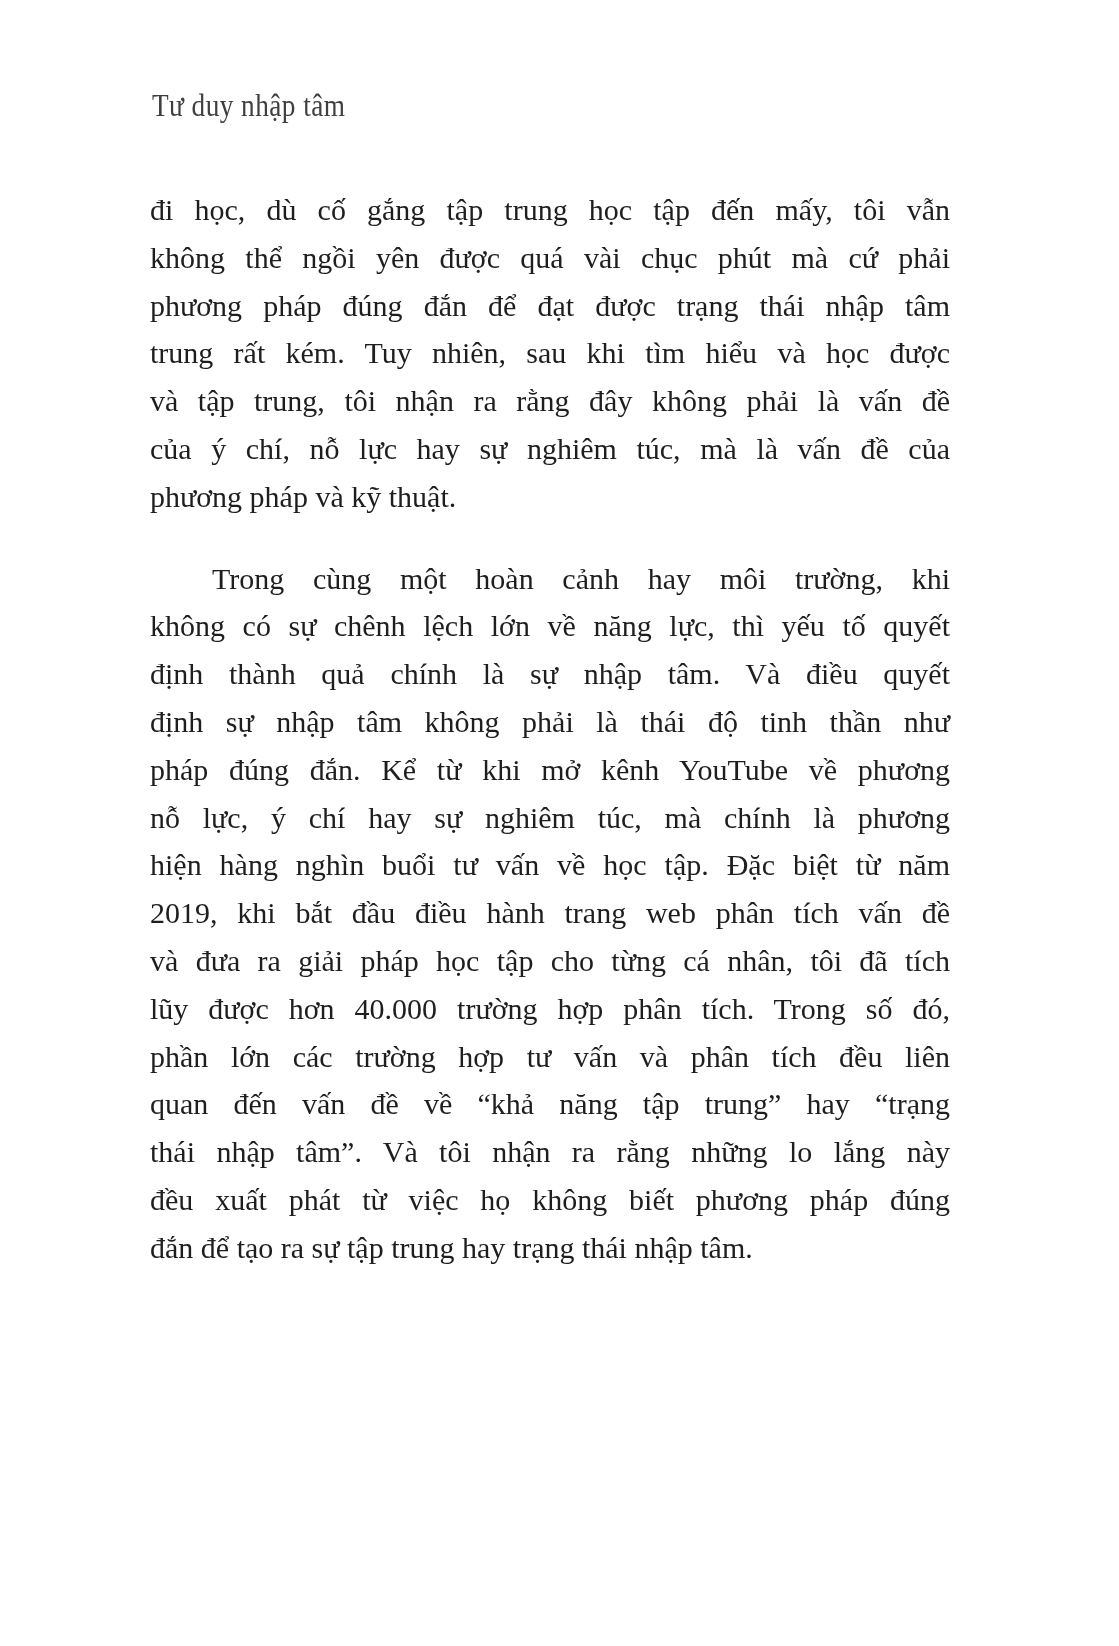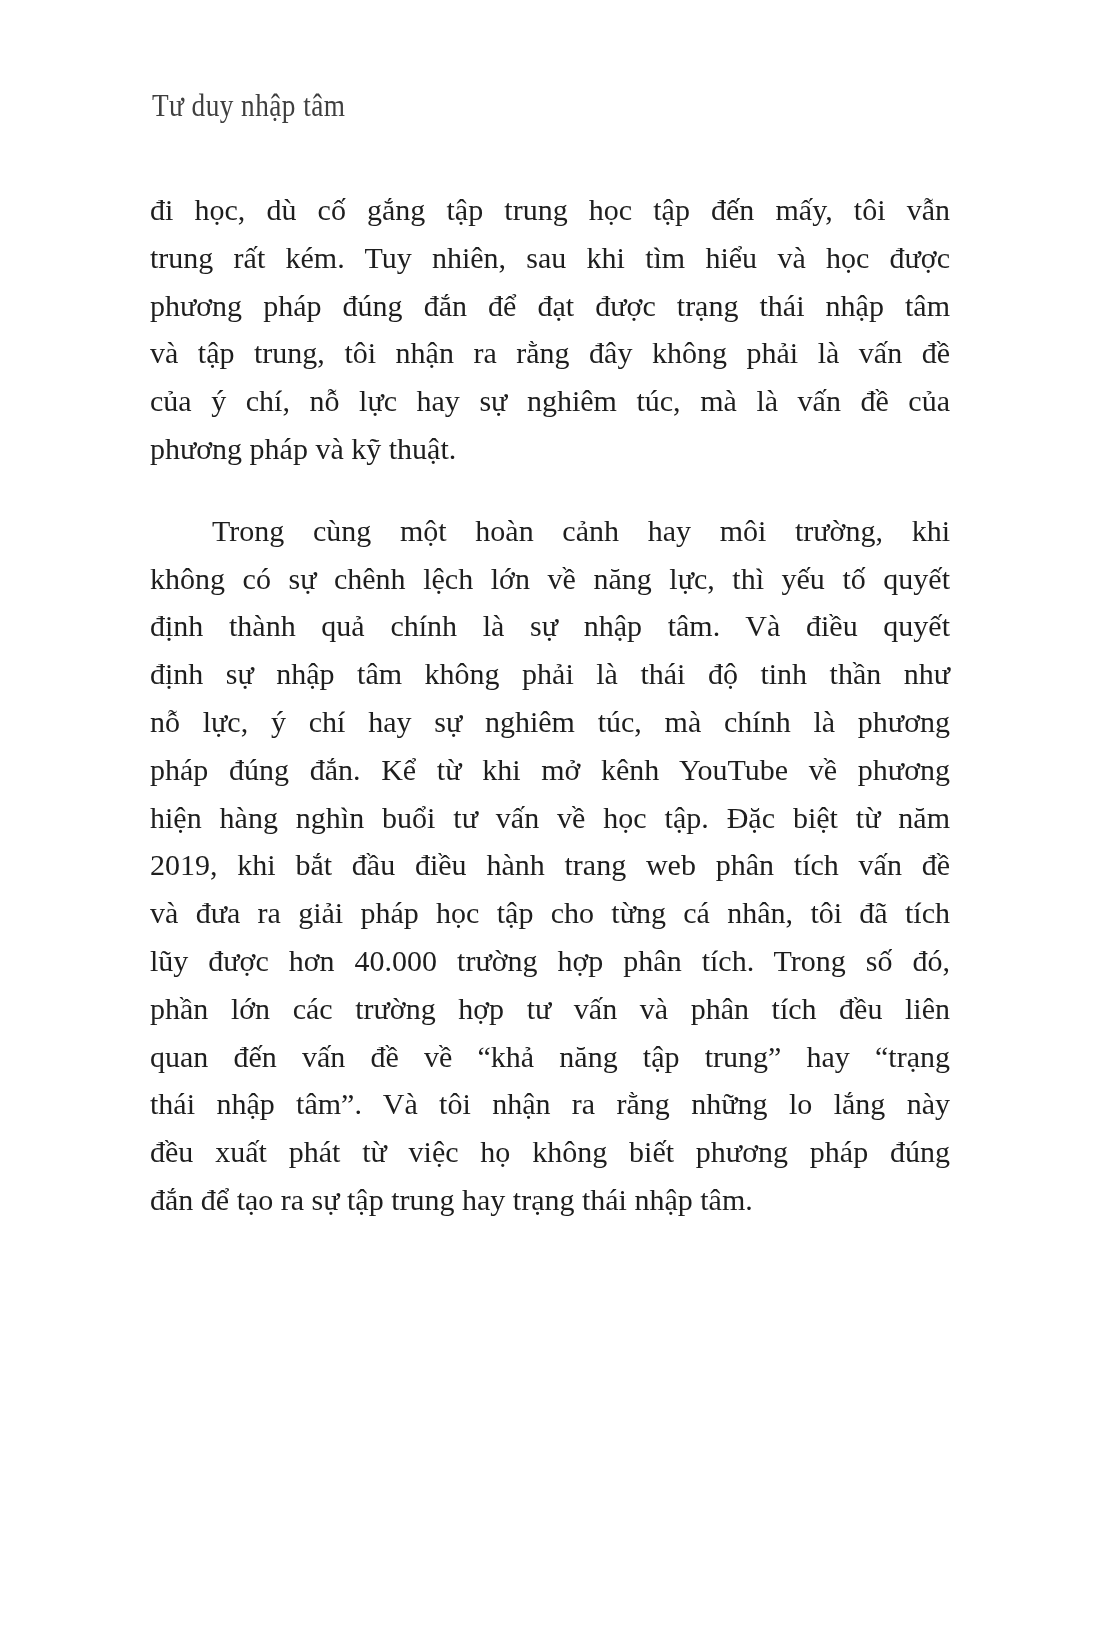--- a/index.html
+++ b/index.html
@@ -79,33 +79,34 @@
 </head>
 <body>
 
 <div class="page">
 
   <div class="running-header">Tư duy nhập tâm</div>
 
   <div class="body-text">
       <div class="paragraph">
         <div class="line">đi học, dù cố gắng tập trung học tập đến mấy, tôi vẫn</div>
+        <div class="line">không thể ngồi yên được quá vài chục phút mà cứ phải</div>
+        <div class="line">phương pháp đúng đắn để đạt được trạng thái nhập tâm</div>
         <div class="line">trung rất kém. Tuy nhiên, sau khi tìm hiểu và học được</div>
-        <div class="line">phương pháp đúng đắn để đạt được trạng thái nhập tâm</div>
         <div class="line">và tập trung, tôi nhận ra rằng đây không phải là vấn đề</div>
         <div class="line">của ý chí, nỗ lực hay sự nghiêm túc, mà là vấn đề của</div>
         <div class="line last">phương pháp và kỹ thuật.</div>
       </div>
       <div class="paragraph">
         <div class="line indent">Trong cùng một hoàn cảnh hay môi trường, khi</div>
         <div class="line">không có sự chênh lệch lớn về năng lực, thì yếu tố quyết</div>
         <div class="line">định thành quả chính là sự nhập tâm. Và điều quyết</div>
         <div class="line">định sự nhập tâm không phải là thái độ tinh thần như</div>
+        <div class="line">pháp đúng đắn. Kể từ khi mở kênh YouTube về phương</div>
         <div class="line">nỗ lực, ý chí hay sự nghiêm túc, mà chính là phương</div>
-        <div class="line">pháp đúng đắn. Kể từ khi mở kênh YouTube về phương</div>
         <div class="line">hiện hàng nghìn buổi tư vấn về học tập. Đặc biệt từ năm</div>
         <div class="line">2019, khi bắt đầu điều hành trang web phân tích vấn đề</div>
         <div class="line">và đưa ra giải pháp học tập cho từng cá nhân, tôi đã tích</div>
         <div class="line">lũy được hơn 40.000 trường hợp phân tích. Trong số đó,</div>
         <div class="line">phần lớn các trường hợp tư vấn và phân tích đều liên</div>
         <div class="line">quan đến vấn đề về “khả năng tập trung” hay “trạng</div>
         <div class="line">thái nhập tâm”. Và tôi nhận ra rằng những lo lắng này</div>
         <div class="line">đều xuất phát từ việc họ không biết phương pháp đúng</div>
         <div class="line last">đắn để tạo ra sự tập trung hay trạng thái nhập tâm.</div>
       </div>

